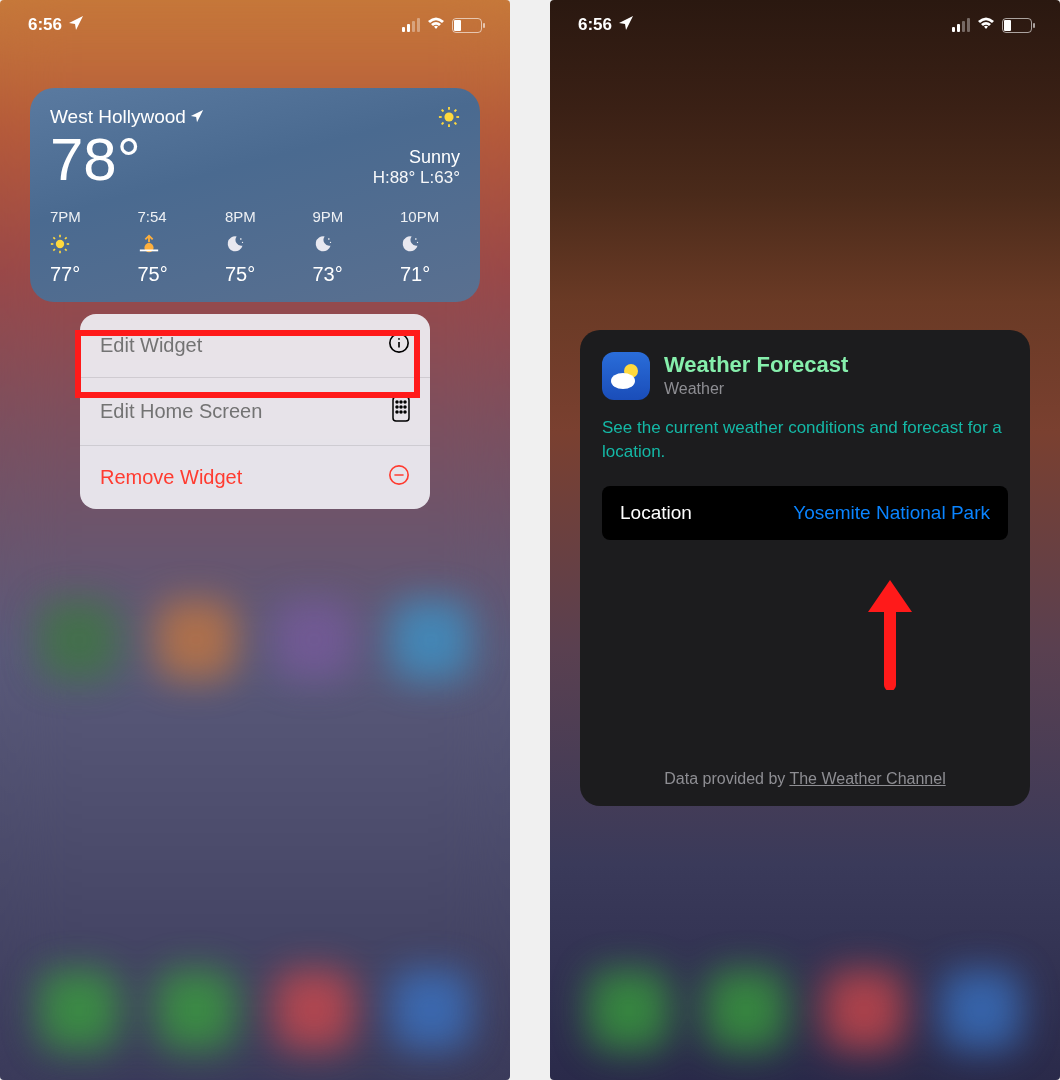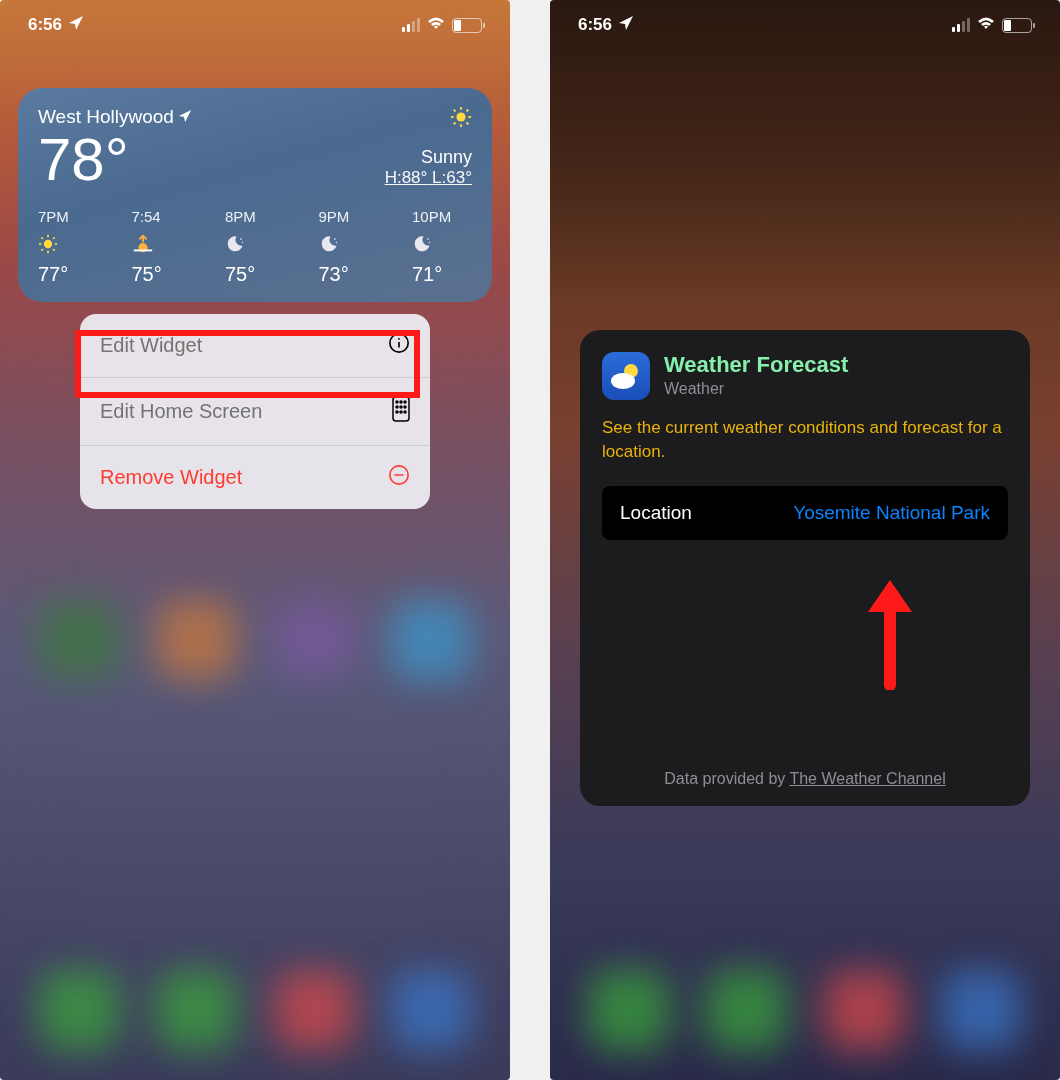--- a/index.html
+++ b/index.html
@@ -53,33 +53,33 @@
 .signal-bars span:nth-child(3) { height: 11px; }
 .signal-bars span:nth-child(4) { height: 14px; }
 .wifi { width: 20px; height: 15px; }
 .battery { width: 30px; height: 15px; border: 1.5px solid rgba(255,255,255,0.6); border-radius: 4px; position: relative; }
 .battery::after { content: ""; position: absolute; right: -4px; top: 4px; width: 2px; height: 5px; background: rgba(255,255,255,0.6); border-radius: 1px; }
 .battery-fill { position: absolute; left: 1px; top: 1px; bottom: 1px; width: 7px; background: #fff; border-radius: 1px; }
 
 
 .weather-widget {
   position: relative;
-  margin: 38px 18px 0;
+  margin: 38px 30px 0;
   background: linear-gradient(165deg, #5a7aa0 0%, #4a6a90 40%, #5a7090 100%);
   border-radius: 24px;
   padding: 18px 20px 16px;
   color: #fff;
   z-index: 5;
 }
 .ww-header { display: flex; justify-content: space-between; align-items: flex-start; }
 .ww-loc { font-size: 19px; font-weight: 500; display: flex; align-items: center; gap: 4px; }
 .ww-temp { font-size: 60px; font-weight: 300; line-height: 1; margin-top: 2px; }
 .ww-cond { text-align: right; font-size: 18px; }
 .ww-cond-icon { font-size: 18px; text-align: right; margin-bottom: 14px; }
-.ww-hilo { font-size: 17px; opacity: 0.95; text-decoration: underline; }
+.ww-hilo { font-size: 17px; opacity: 0.95; }
 .ww-hourly { display: flex; justify-content: space-between; margin-top: 18px; }
 .hcol { display: flex; flex-direction: column; align-items: flex-start; gap: 8px; min-width: 60px; }
 .hcol .htime { font-size: 15px; opacity: 0.9; }
 .hcol .hicon { font-size: 18px; height: 22px; display: flex; align-items: center; }
 .hcol .htemp { font-size: 20px; font-weight: 500; }
 
 
 .context-menu {
   position: relative;
   margin: 12px 80px 0;
@@ -133,21 +133,21 @@
 .sheet-header { display: flex; gap: 14px; align-items: flex-start; margin-bottom: 16px; }
 .app-icon {
   width: 48px; height: 48px;
   background: linear-gradient(180deg, #2a6dd9 0%, #1a4db9 100%);
   border-radius: 12px;
   display: flex; align-items: center; justify-content: center;
   font-size: 26px;
 }
 .sheet-title { font-size: 22px; font-weight: 600; color: #86efac; }
 .sheet-sub { font-size: 16px; color: #8e8e93; margin-top: 2px; }
-.sheet-desc { font-size: 17px; color: #eab308; line-height: 1.4; margin-bottom: 22px; }
+.sheet-desc { font-size: 17px; color: #14b8a6; line-height: 1.4; margin-bottom: 22px; }
 .loc-row {
   background: #000000;
   border-radius: 8px;
   padding: 16px 18px;
   display: flex;
   justify-content: space-between;
   align-items: flex-end;
 }
 .loc-label { color: #fff; font-size: 19px; }
 .loc-value { color: #0a84ff; font-size: 19px; }

